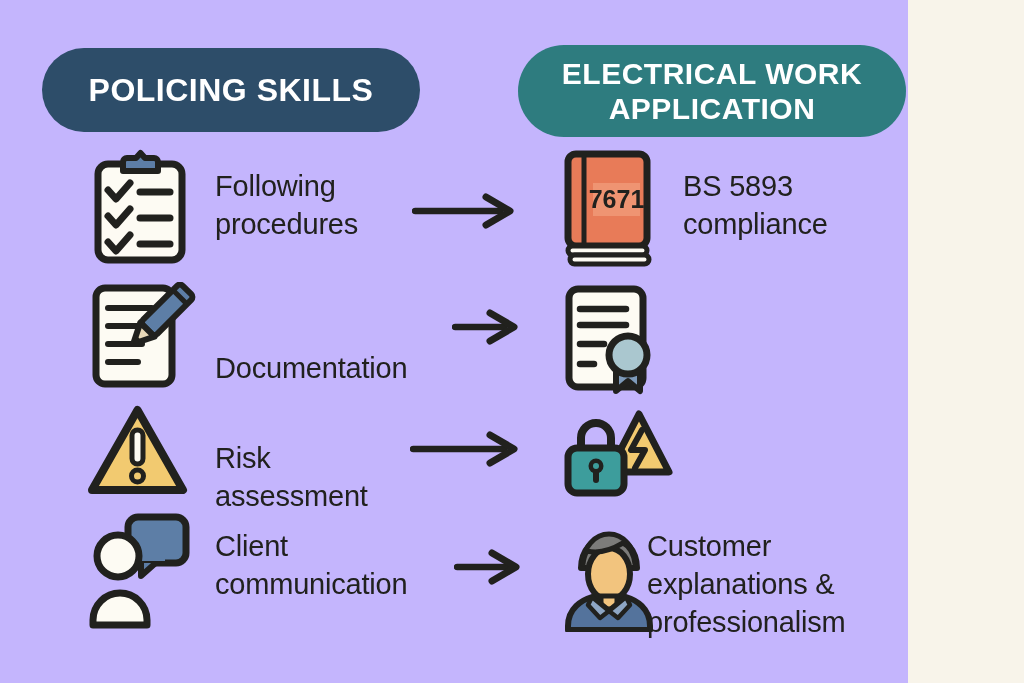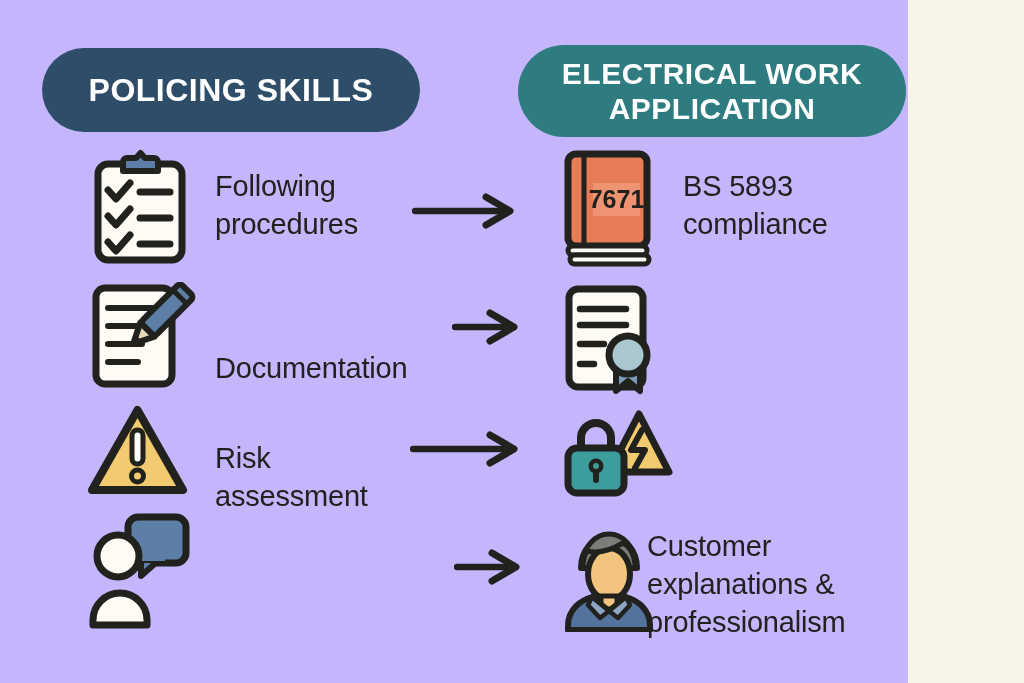--- a/index.html
+++ b/index.html
@@ -163,20 +163,22 @@
 
 
   <svg class="icon icon-personchat" width="105" height="118" viewBox="0 0 105 118">
     <rect x="40" y="5" width="58" height="46" rx="10" fill="#5d7ea6" stroke="#21211e" stroke-width="7"></rect>
     <path d="M53 48 v16 l18 -16 z" fill="#5d7ea6" stroke="#21211e" stroke-width="6" stroke-linejoin="round"></path>
     <path d="M53 45 h24" stroke="#5d7ea6" stroke-width="8"></path>
     <circle cx="30" cy="44" r="21" fill="#fdfbf3" stroke="#21211e" stroke-width="7"></circle>
     <path d="M5 113 v-5 a27 27 0 0 1 54 0 v5 z" fill="#fdfbf3" stroke="#21211e" stroke-width="7" stroke-linejoin="round"></path>
   </svg>
 
+  <div class="label skill-4">Client
+communication</div>
 
   <svg class="arrow arrow-4" width="68" height="40" viewBox="0 0 68 40">
     <path d="M3 20 H52" stroke="#21211e" stroke-width="6.5" stroke-linecap="round"></path>
     <path d="M38 6 L62 20 L38 34" stroke="#21211e" stroke-width="7" fill="none" stroke-linecap="round" stroke-linejoin="round"></path>
   </svg>
 
   <svg class="icon icon-avatar" width="98" height="120" viewBox="0 0 98 120">
     <path d="M21 56 a28 32 0 0 1 56 0 z" fill="#7c7c7a" stroke="#21211e" stroke-width="6" stroke-linejoin="round"></path>
     <ellipse cx="49" cy="62" rx="21" ry="26" fill="#f2c47e" stroke="#21211e" stroke-width="6"></ellipse>
     <path d="M23 52 a26 30 0 0 1 52 0 q-2 -16 -12 -21 q-20 12 -36 8 q-3 5 -4 13 z" fill="#7c7c7a" stroke="#21211e" stroke-width="5" stroke-linejoin="round"></path>

